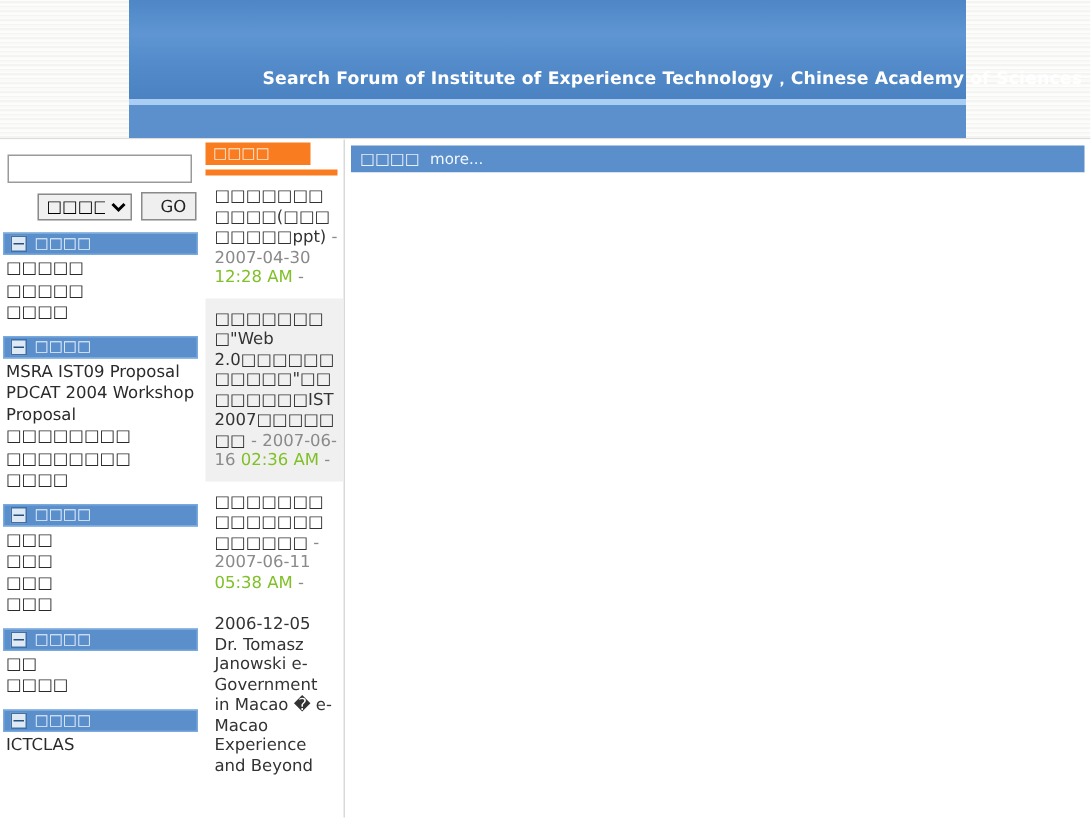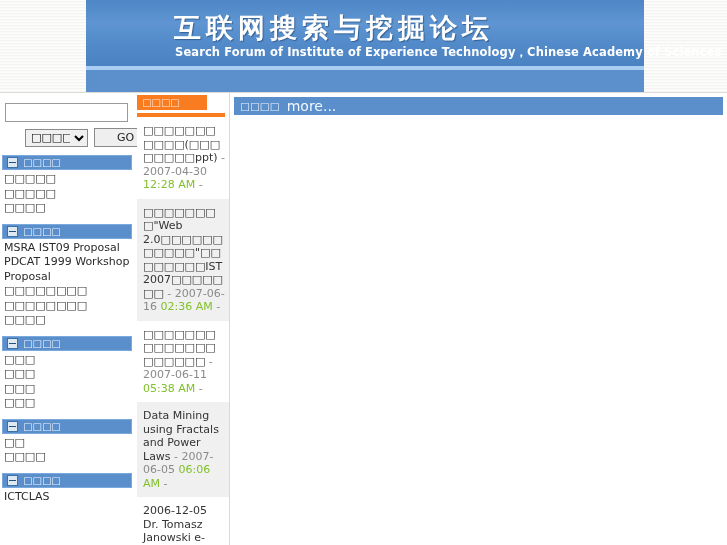--- a/index.html
+++ b/index.html
@@ -150,21 +150,21 @@
     font-family: "DejaVu Sans", "Liberation Sans", sans-serif;
     font-size: 11px;
     border: 1px solid #8a8a8a;
     background: #f0f0f0;
     padding: 0 1px;
   }
   .go-btn {
     box-sizing: border-box;
     height: 19px;
     min-width: 26px;
-    padding: 0 22px;
+    padding: 0 12px;
     font-family: "DejaVu Sans", "Liberation Sans", sans-serif;
     font-size: 11px;
     color: #222;
     border: 1px solid #8a8a8a;
     background: #efefef;
     cursor: pointer;
   }
 
   .nav-section { margin-top: 8px; }
   .nav-head {
@@ -269,21 +269,21 @@
     background: #5b8fcc;
     color: #e8f0fa;
     font-size: 10.5px;
     display: flex;
     align-items: center;
     padding-left: 6px;
     gap: 7px;
   }
   .right-head .more {
     color: #f2f7fd;
-    font-size: 14px;
+    font-size: 10px;
     text-decoration: none;
   }
   .right-body {
     margin: 0 4px;
     width: 489px;
     height: 425px;
     background: #ffffff;
   }
   .tofu { letter-spacing: 0px; }
 </style>
@@ -294,21 +294,20 @@
 
   <div class="banner-wrap">
     <div class="banner-blue">
       <div class="banner-top"></div>
       <div class="banner-split"></div>
       <div class="banner-date">
         <span class="banner-date-text">: 2011 06 25     : 0</span>
       </div>
 
 
-      <div class="banner-cn-title">互联网搜索与挖掘论坛</div>
       <div class="banner-en-title">Search Forum of Institute of Experience Technology，Chinese Academy of Sciences</div>
     </div>
   </div>
 
   <div class="content">
 
     <div class="col-left">
 
       <div class="search-box">
         <input class="search-input" type="text" placeholder="" style="">
@@ -334,21 +333,21 @@
           </div>
         </div>
 
         <div class="nav-section">
           <div class="nav-head">
             <span class="nav-head-icon"></span>
             <span class="tofu">□□□□</span>
           </div>
           <div class="nav-items">
             <a class="nav-item" href="#">MSRA IST09 Proposal</a>
-            <a class="nav-item" href="#">PDCAT 1999 Workshop Proposal</a>
+            <a class="nav-item" href="#">PDCAT 2004 Workshop Proposal</a>
             <a class="nav-item" href="#">□□□□□□□□</a>
             <a class="nav-item" href="#">□□□□□□□□</a>
             <a class="nav-item" href="#">□□□□</a>
           </div>
         </div>
 
         <div class="nav-section">
           <div class="nav-head">
             <span class="nav-head-icon"></span>
             <span class="tofu">□□□□</span>
@@ -402,24 +401,20 @@
         <div class="news-item alt">
           <span class="news-title tofu">□□□□□□□□"Web 2.0□□□□□□□□□□□"□□□□□□□□IST 2007□□□□□□□</span><span class="news-date"> - </span><span class="news-date">2007-06-16</span>
           <span class="news-time">02:36 AM</span><span class="news-tail"> -</span>
         </div>
 
         <div class="news-item">
           <span class="news-title tofu">□□□□□□□□□□□□□□□□□□□□</span><span class="news-date"> - </span><span class="news-date">2007-06-11</span>
           <span class="news-time">05:38 AM</span><span class="news-tail"> -</span>
         </div>
 
-        <div class="news-item alt">
-          <span class="news-title">Data Mining using Fractals and Power Laws</span><span class="news-date"> - </span><span class="news-date">2007-06-05</span>
-          <span class="news-time">06:06 AM</span><span class="news-tail"> -</span>
-        </div>
 
         <div class="news-item">
           <span class="news-title">2006-12-05 Dr. Tomasz Janowski e-Government in Macao � e-Macao Experience and Beyond</span>
           
         </div>
 
       </div>
     </div>
 
     <div class="col-right">

